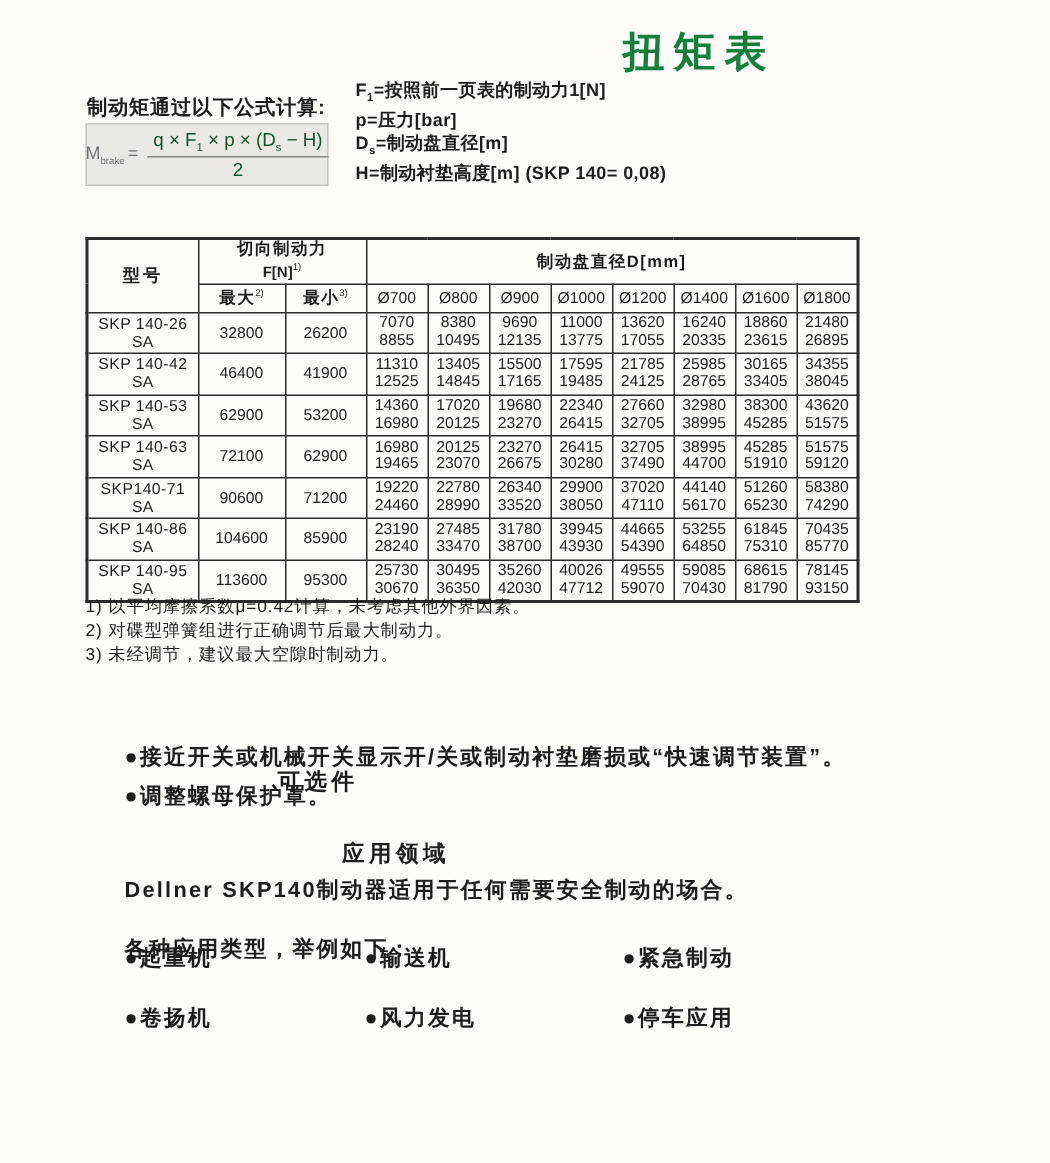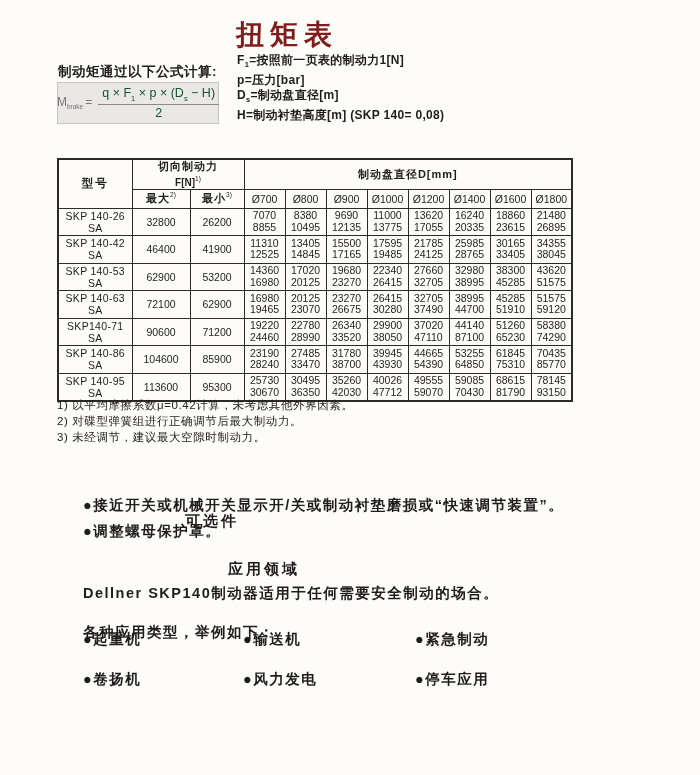--- a/index.html
+++ b/index.html
@@ -6,22 +6,22 @@
   body {
     width:700px; height:775px; position:relative;
     background:#fdfcf8; color:#1d1d1d;
     font-family:"Liberation Sans","DejaVu Sans",sans-serif;
     overflow:hidden;
   }
   .page { position:absolute; inset:0; }
 
   .title {
     position:absolute; top:16px; left:57px; width:460px;
-    text-align:center; font-size:28px; font-weight:bold; letter-spacing:6px;
-    color:#7f1d1d;
+    text-align:right; font-size:28px; font-weight:bold; letter-spacing:6px;
+    color:#15803d;
   }
 
   .formula-intro {
     position:absolute; left:58px; top:63px;
     font-size:13.5px; font-weight:bold; letter-spacing:0.5px;
   }
 
   .formula-box {
     position:absolute; left:57px; top:82px; width:160px; height:40px;
     background:#e9e8e5; border:1px solid #c7c5c1;
@@ -311,21 +311,21 @@
           <td class="pair-cell">
             <div>29900</div>
             <div>38050</div>
           </td>
           <td class="pair-cell">
             <div>37020</div>
             <div>47110</div>
           </td>
           <td class="pair-cell">
             <div>44140</div>
-            <div>87100</div>
+            <div>56170</div>
           </td>
           <td class="pair-cell">
             <div>51260</div>
             <div>65230</div>
           </td>
           <td class="pair-cell">
             <div>58380</div>
             <div>74290</div>
           </td>
         </tr>

